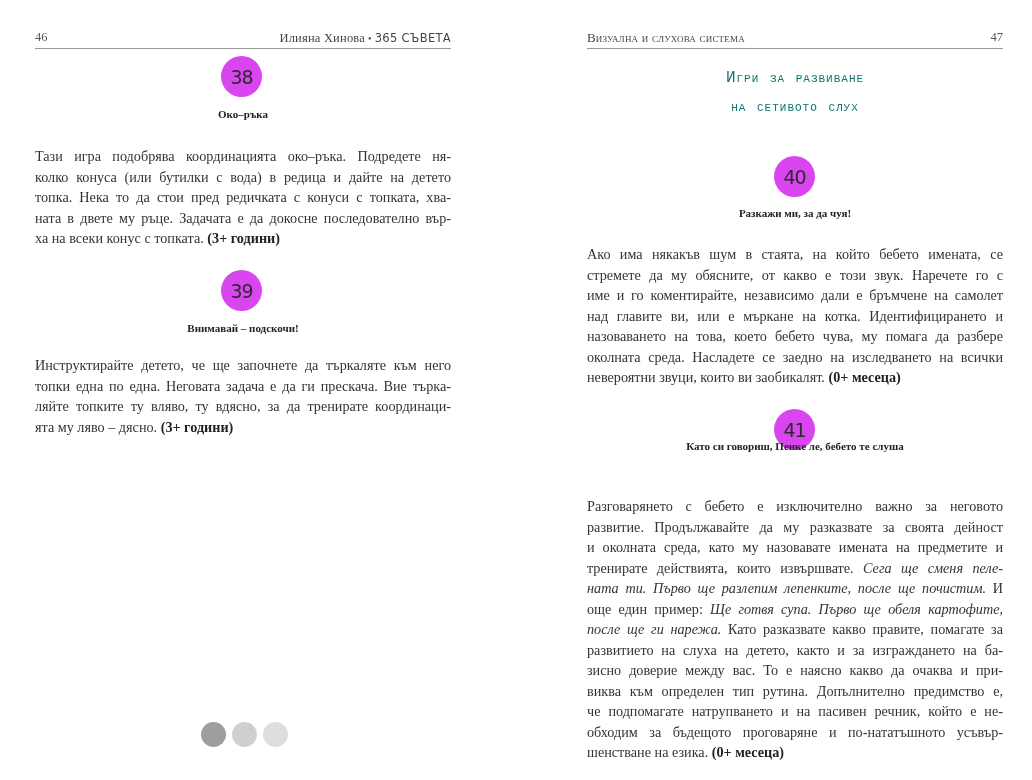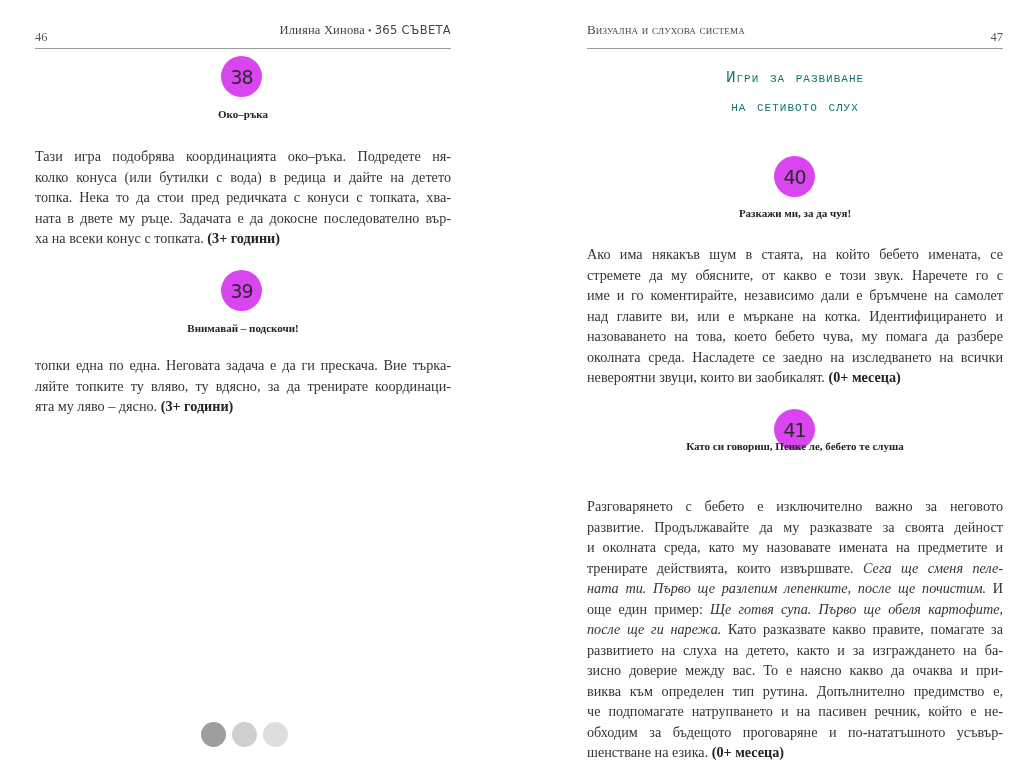--- a/index.html
+++ b/index.html
@@ -6,21 +6,21 @@
   body { width:1032px; height:780px; position:relative; overflow:hidden;
          font-family:"Liberation Serif", "DejaVu Serif", serif; color:#2a2a2a; }
   .page { position:absolute; top:0; height:780px; }
   .page.left { left:0; width:516px; }
   .page.right { left:516px; width:516px; }
   .running-head { position:absolute; top:30px; height:18px; border-bottom:1.5px solid #9a9a9a;
                   font-size:12px; color:#555; }
   .left .running-head { left:35px; width:416px; }
   .right .running-head { left:71px; width:416px; }
   .rh-num { position:absolute; bottom:3px; font-size:12.5px; color:#555; }
-  .rh-title { position:absolute; bottom:10px; font-size:12.5px; color:#444; letter-spacing:0.2px;margin-top:30px; }
+  .rh-title { position:absolute; bottom:2px; font-size:12.5px; color:#444; letter-spacing:0.2px;margin-top:30px; }
   .left .rh-num { left:0; } .left .rh-title { right:0; }
   .right .rh-num { right:0; } .right .rh-title { left:0; font-variant:small-caps; font-size:13px; }
   .rh-bullet { font-size:10px; margin:0 3px; }
   .rh-book { font-family:"DejaVu Sans", sans-serif; font-size:11.5px; letter-spacing:0.3px; }
 
   .badge { position:absolute; width:41px; height:41px; border-radius:50%; background:#d946ef;
            display:flex; align-items:center; justify-content:center;
            font-family:"DejaVu Sans", sans-serif; font-size:19px; color:#2b2b2b; letter-spacing:-1px; }
   .tip-title { position:absolute; text-align:center; font-weight:bold; font-size:11px; color:#222; }
   .tip-body { position:absolute; font-size:14.2px; line-height:20.5px; text-align:justify; color:#333; }
@@ -51,20 +51,21 @@
     <span class="line">Тази игра подобрява координацията око–ръка. Подредете ня-</span>
     <span class="line">колко конуса (или бутилки с вода) в редица и дайте на детето</span>
     <span class="line">топка. Нека то да стои пред редичката с конуси с топката, хва-</span>
     <span class="line">ната в двете му ръце. Задачата е да докосне последователно вър-</span>
     <span class="line last"><span>ха на всеки конус с топката.</span> <span class="age">(3+ години)</span></span>
   </div>
 
   <div class="badge" style="left:221px;top:270px;">39</div>
   <div class="tip-title" style="left:35px;width:416px;top:322px;">Внимавай – подскочи!</div>
   <div class="tip-body" style="left:35px;width:416px;top:355px;">
+    <span class="line">Инструктирайте детето, че ще започнете да търкаляте към него</span>
     <span class="line">топки една по една. Неговата задача е да ги прескача. Вие търка-</span>
     <span class="line">ляйте топките ту вляво, ту вдясно, за да тренирате координаци-</span>
     <span class="line last"><span>ята му ляво – дясно.</span> <span class="age">(3+ години)</span></span>
   </div>
 
   <div class="dots">
     <div class="dot" style="background:#9e9e9e;"></div>
     <div class="dot" style="background:#cfcfcf;"></div>
     <div class="dot" style="background:#dedede;"></div>
   </div>

